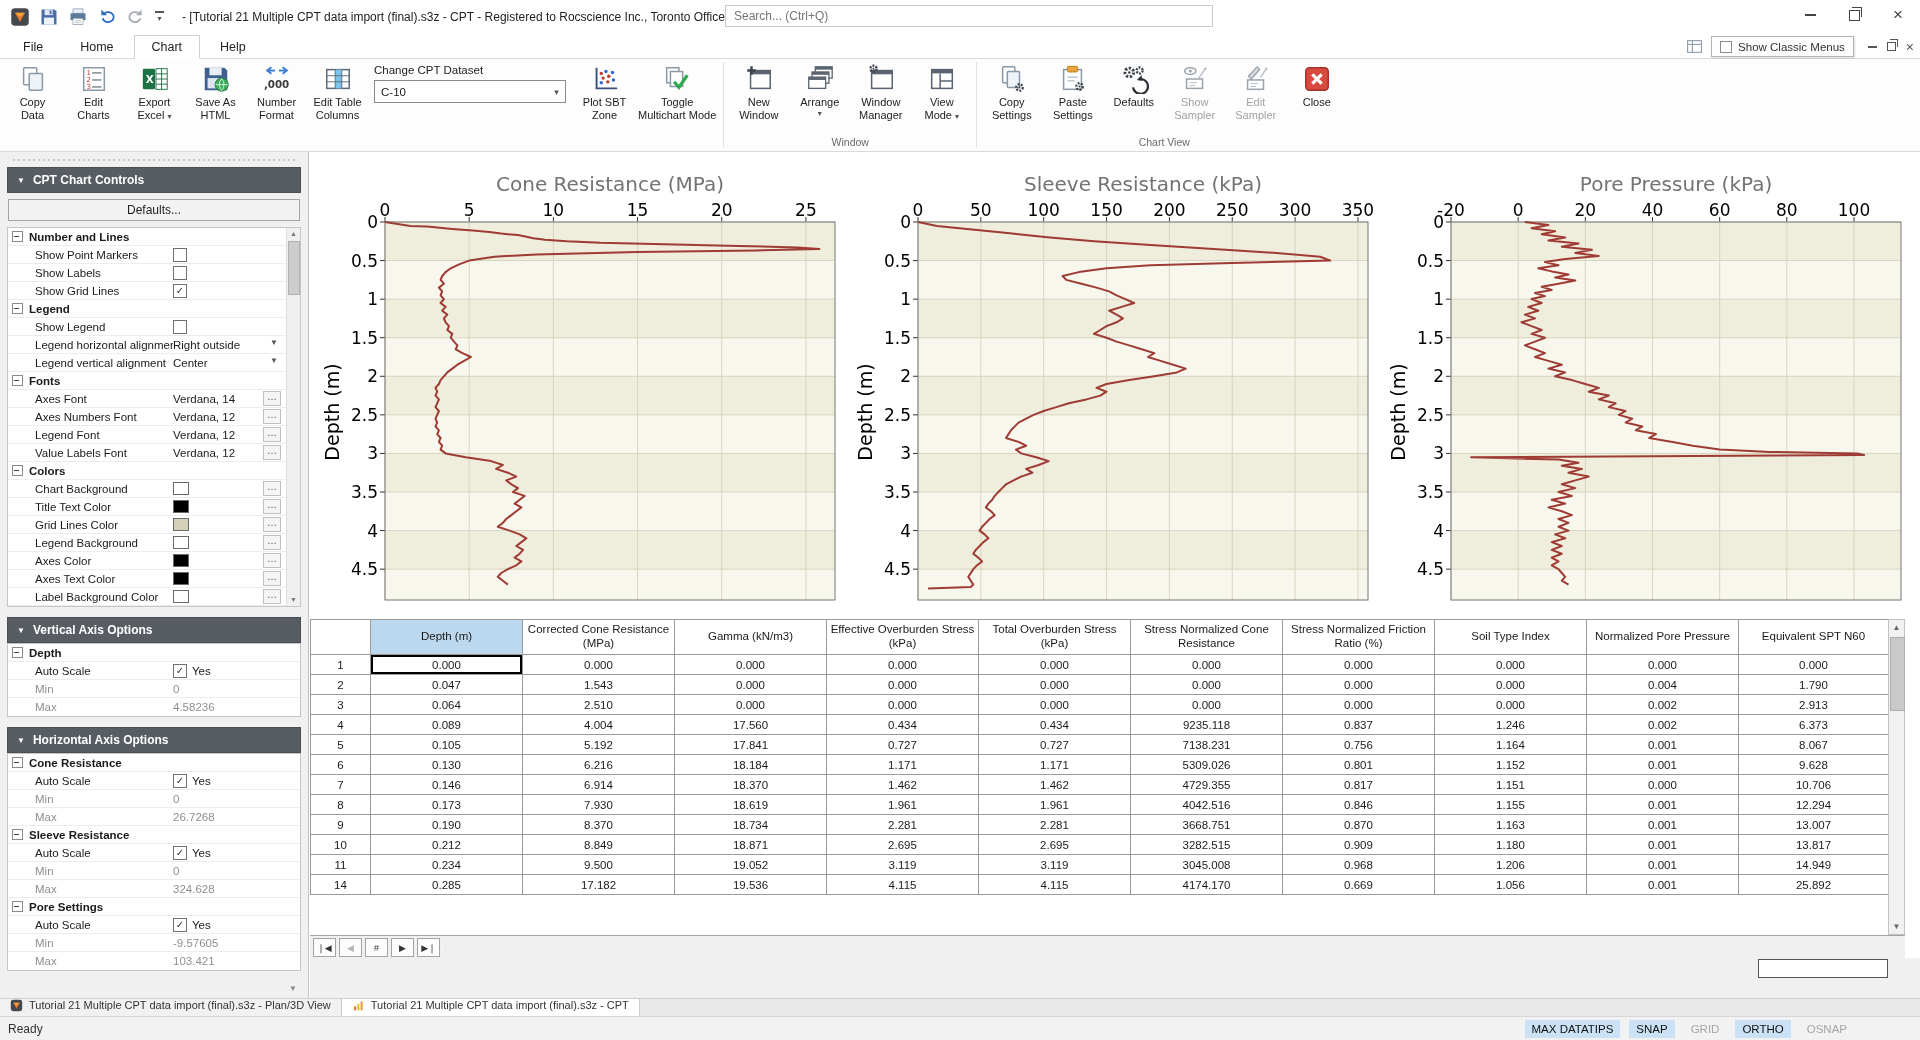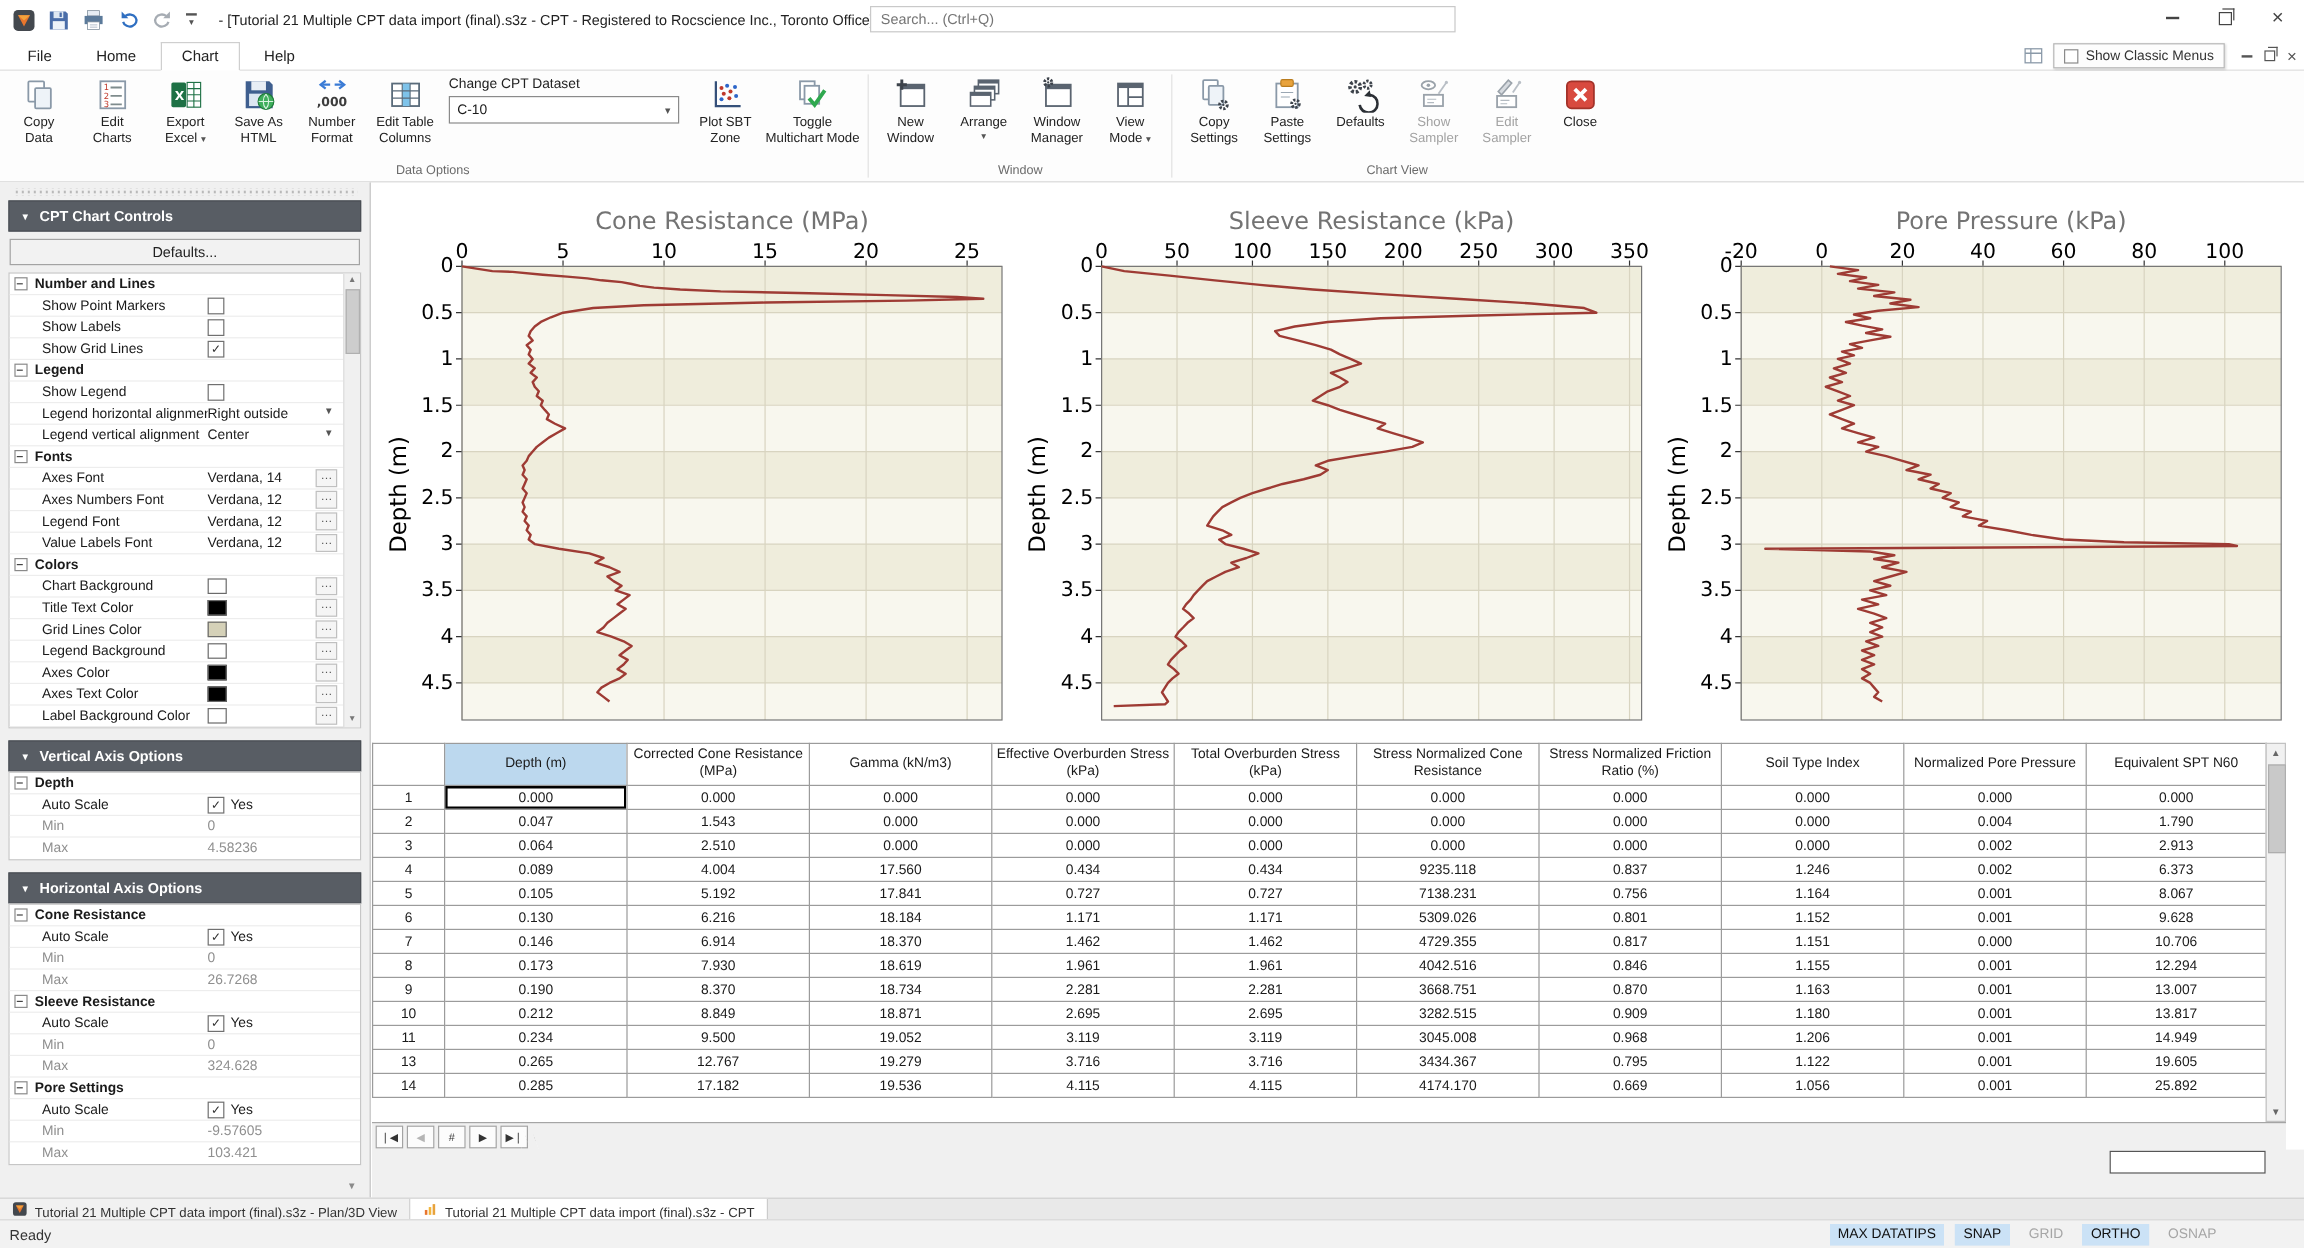--- a/index.html
+++ b/index.html
@@ -102,21 +102,21 @@
   .stabs{display:flex;margin-left:8px;height:21px;}
   .stab{position:relative;height:21px;margin-left:-7px;clip-path:polygon(0 0,100% 0,calc(100% - 8px) 100%,8px 100%);background:#8f8f8f;}
   .stab .inner{position:absolute;left:1px;right:1px;top:1px;bottom:0;clip-path:polygon(0 0,100% 0,calc(100% - 7px) 100%,7px 100%);
                background:#f6f6f6;display:flex;align-items:center;justify-content:center;font-size:11.5px;color:#222;padding:0 16px;}
   .stab.active .inner{background:#fff;font-weight:bold;}
   .stab.addtab .inner{padding:0 12px;}
   .belowbar{position:absolute;left:310px;top:958px;right:0;height:40px;background:#f0f0f0;}
   .coordbox{position:absolute;right:32px;top:1px;width:128px;height:17px;background:#fff;border:1px solid #555;}
   
   .windowtabs{position:absolute;left:0;top:998px;right:0;height:18px;background:#e9e9e9;border-top:1px solid #cfcfcf;display:flex;}
-  .wtab{display:flex;align-items:flex-end;gap:6px;padding:0 10px;font-size:11px;color:#333;background:#f1f1f1;border-right:1px solid #cccccc;}
+  .wtab{display:flex;align-items:flex-start;gap:6px;padding:0 10px;font-size:11px;color:#333;background:#f1f1f1;border-right:1px solid #cccccc;}
   .wtab.active{background:#fff;}
   .wtab svg{width:13px;height:13px;}
   
   .statusbar{position:absolute;left:0;top:1016px;right:0;height:24px;background:#f2f2f2;border-top:1px solid #d7d7d7;display:flex;align-items:center;}
   .ready{font-size:12px;color:#333;margin-left:8px;}
   .toggles{position:absolute;right:66px;display:flex;gap:9px;align-items:center;}
   .toggle{font-size:11.5px;padding:3px 7px;color:#a6a6a6;}
   .toggle.active{background:#cbe2f6;color:#111;}
 </style>
 </head>
@@ -297,21 +297,20 @@
           <div class="rbtn">
             <span class="icon"><svg viewBox="0 0 32 32">
                 <rect x="5" y="4" width="13" height="16" fill="#fff" stroke="#8a99a8" stroke-width="1.6"></rect>
                 <rect x="9" y="8" width="13" height="16" fill="#fff" stroke="#8a99a8" stroke-width="1.6"></rect>
                 <path d="M13 19l5 6 9-13" stroke="#2fa84f" stroke-width="3.4" fill="none"></path>
               </svg></span>
             <span class="lb">Toggle</span>
             <span class="lb">Multichart Mode</span>
           </div>
         </div>
-        <div class="rlabel">Data Options</div>
       </div>
       <div class="vsep"></div>
       <div class="rgroup">
         <div class="ritems">
           <div class="rbtn">
             <span class="icon"><svg viewBox="0 0 32 32">
                 <rect x="7" y="7" width="21" height="19" fill="#fff" stroke="#5a6470" stroke-width="1.6"></rect>
                 <rect x="7" y="7" width="21" height="4" fill="#5a6470"></rect>
                 <path d="M8 2.5v9M3.5 7h9" stroke="#3d434b" stroke-width="2.6" fill="none"></path>
               </svg></span>
@@ -1054,33 +1053,20 @@
           <td>19.052</td>
           <td>3.119</td>
           <td>3.119</td>
           <td>3045.008</td>
           <td>0.968</td>
           <td>1.206</td>
           <td>0.001</td>
           <td>14.949</td>
         </tr>
         <tr>
-          <td>13</td>
-          <td>0.265</td>
-          <td>12.767</td>
-          <td>19.279</td>
-          <td>3.716</td>
-          <td>3.716</td>
-          <td>3434.367</td>
-          <td>0.795</td>
-          <td>1.122</td>
-          <td>0.001</td>
-          <td>19.605</td>
-        </tr>
-        <tr>
           <td>14</td>
           <td>0.285</td>
           <td>17.182</td>
           <td>19.536</td>
           <td>4.115</td>
           <td>4.115</td>
           <td>4174.170</td>
           <td>0.669</td>
           <td>1.056</td>
           <td>0.001</td>

